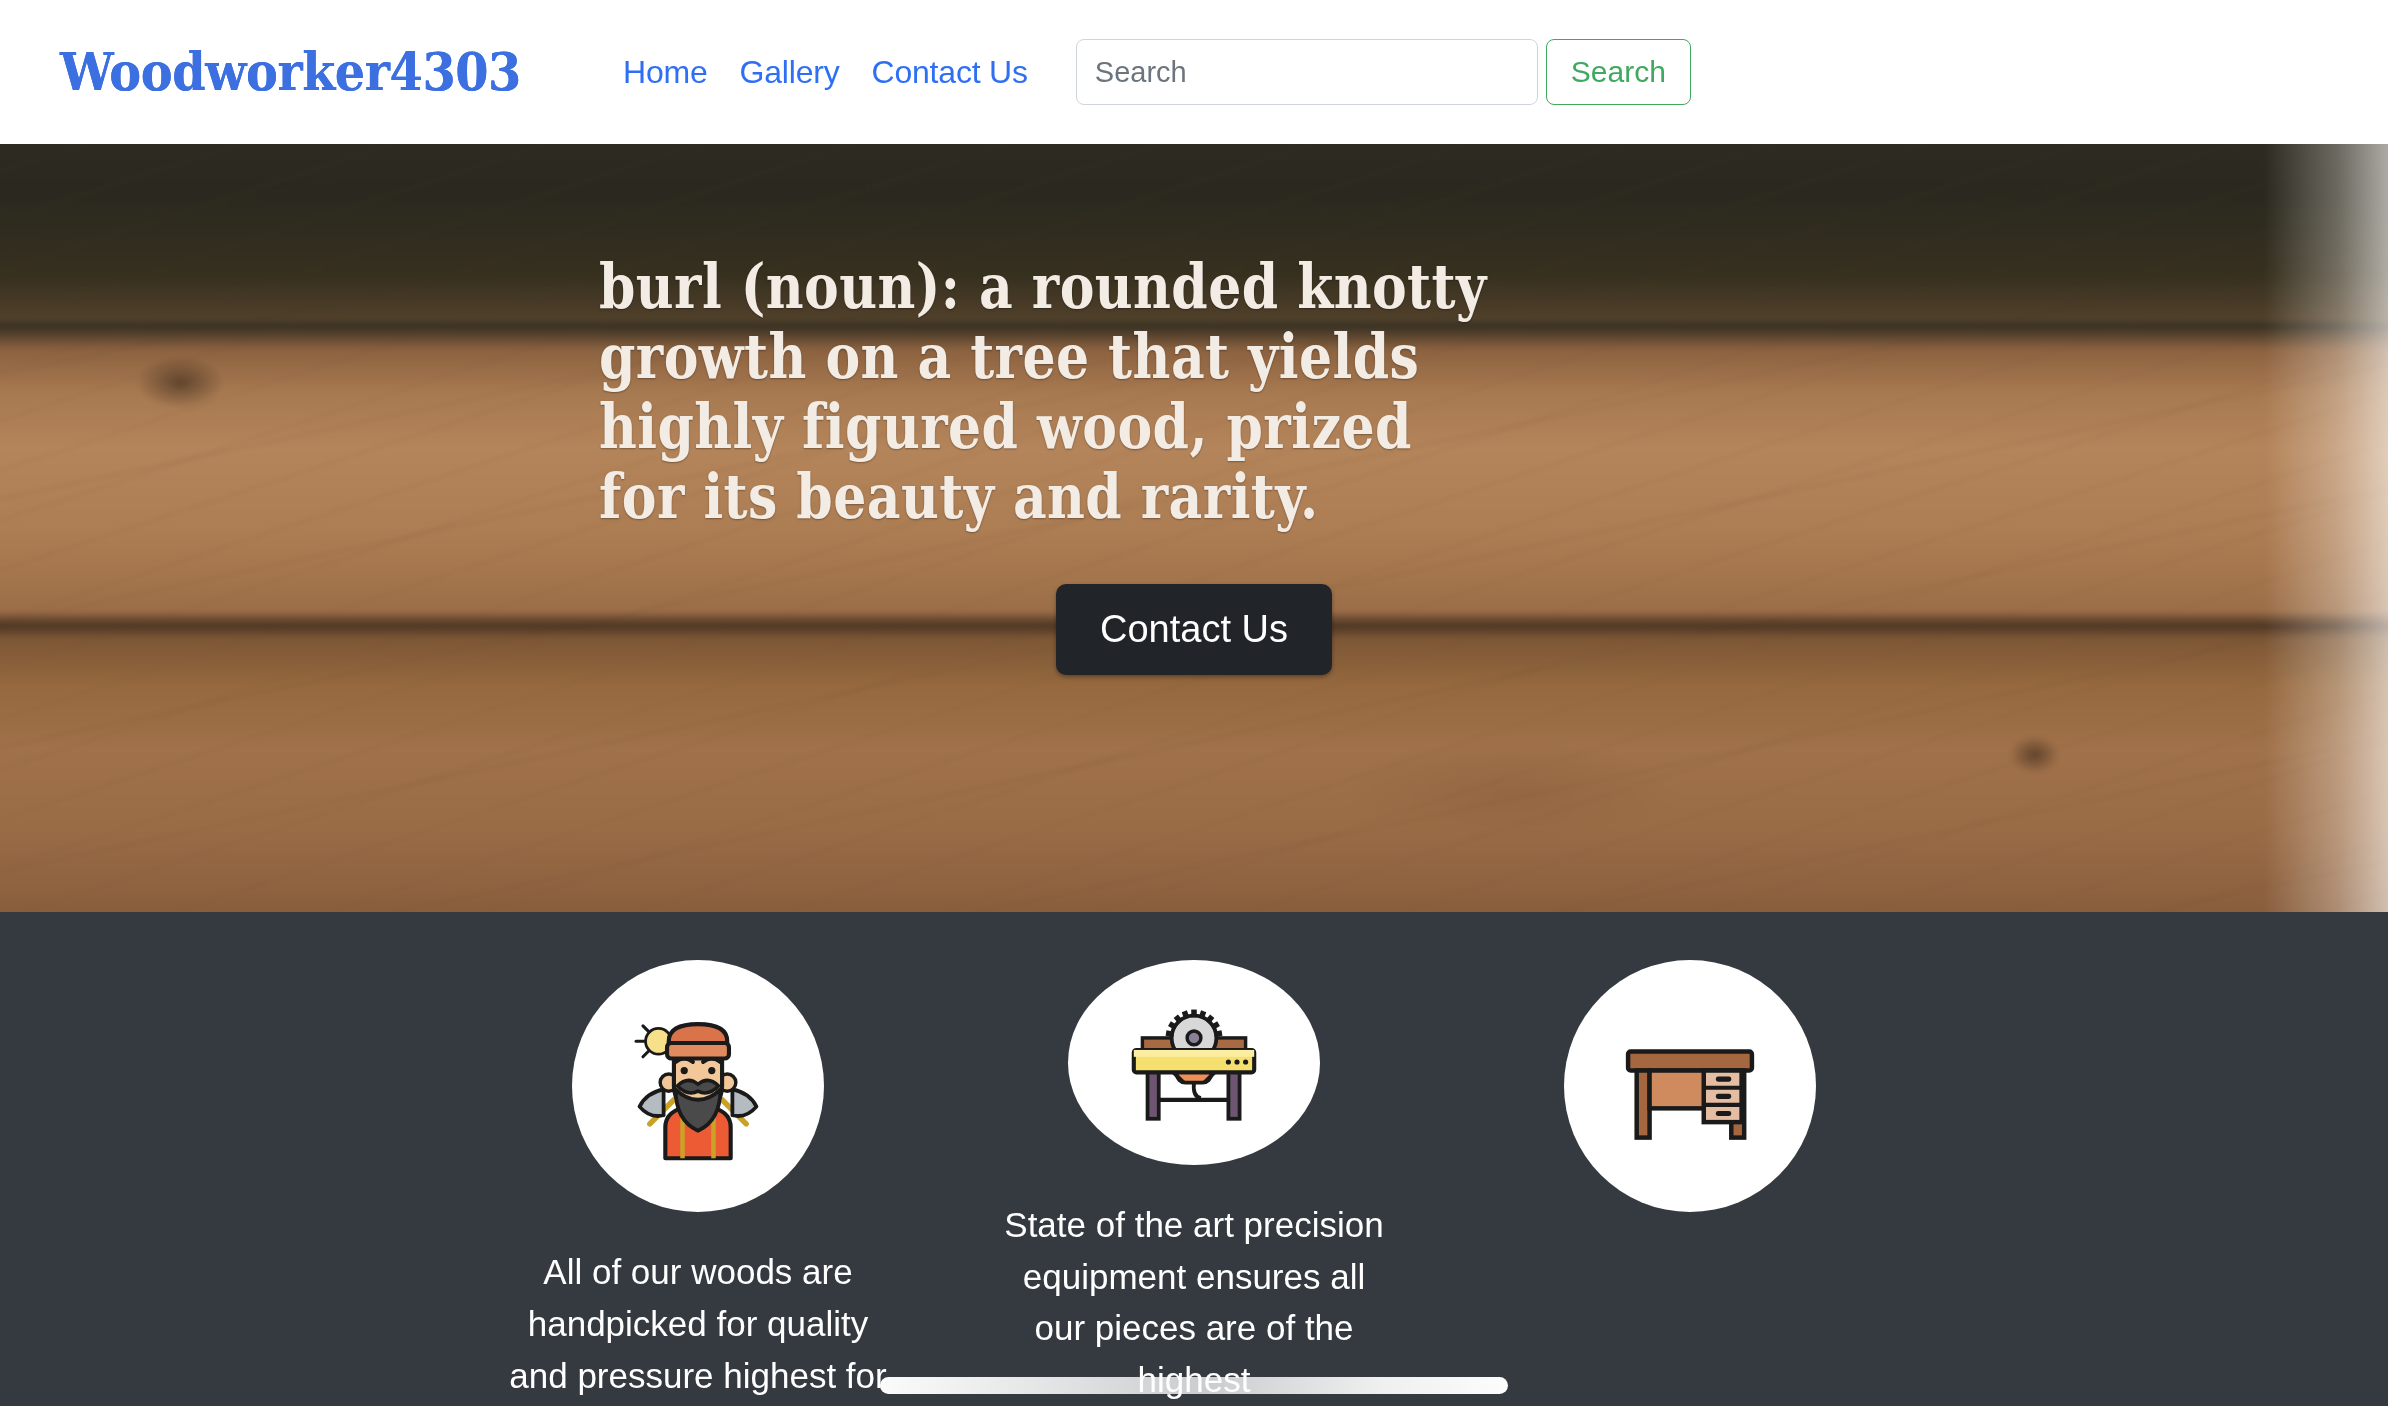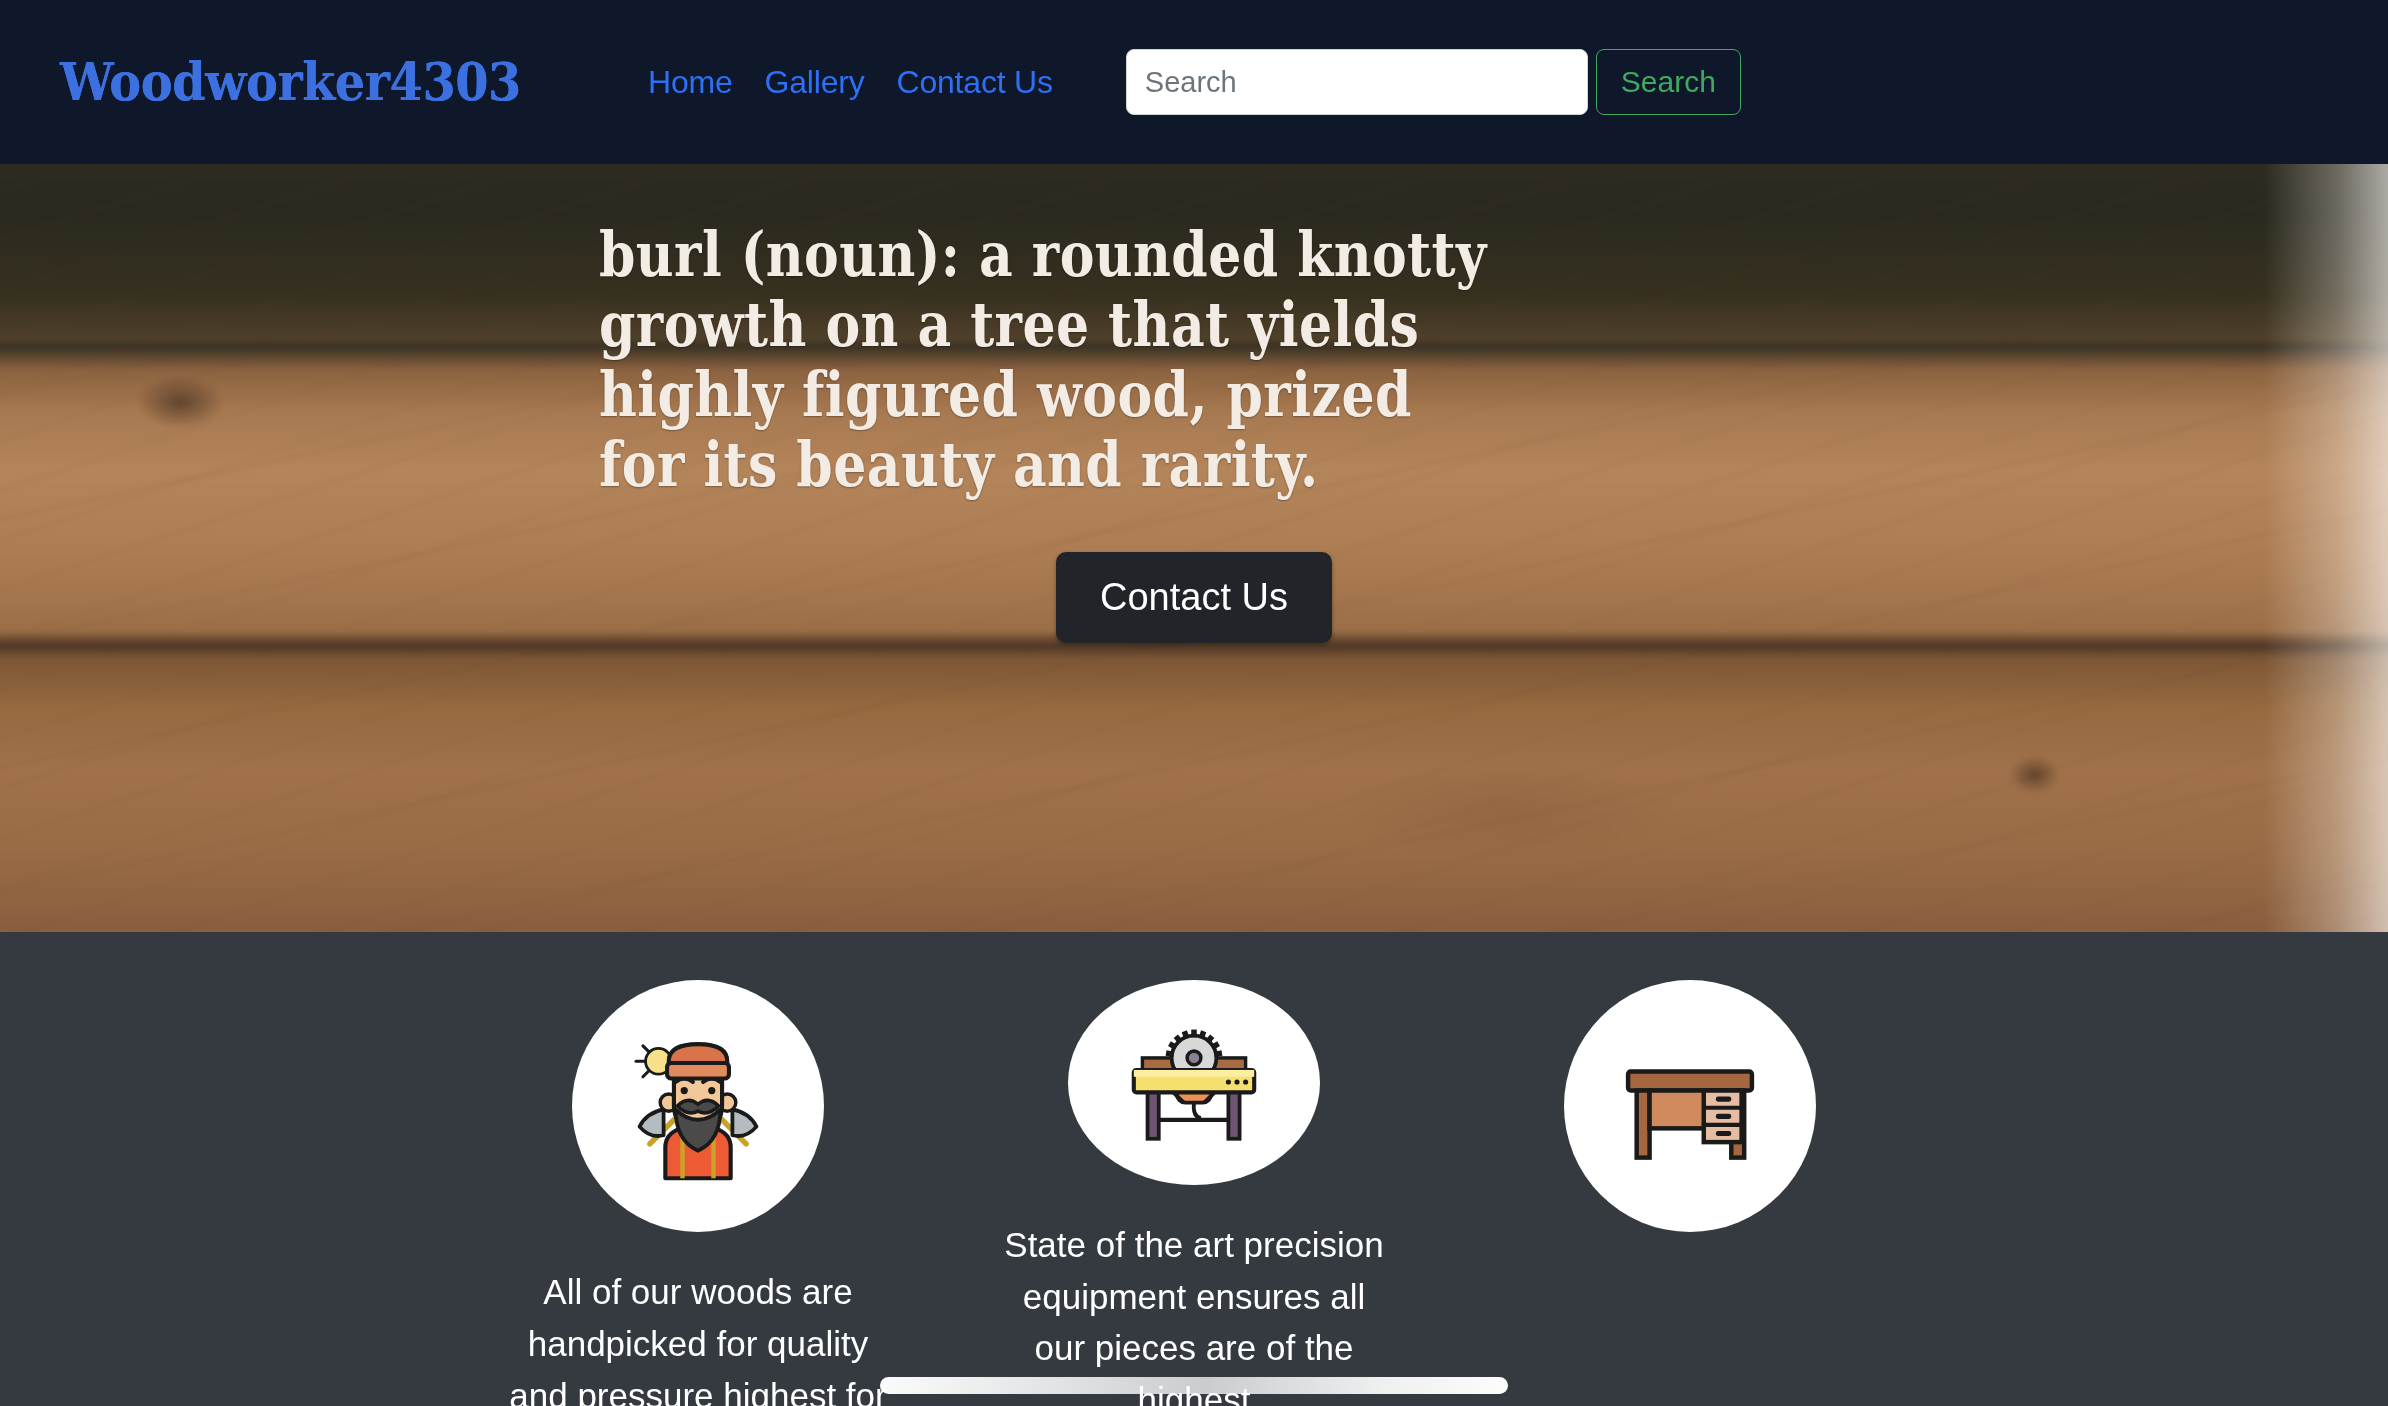--- a/index.html
+++ b/index.html
@@ -5,27 +5,26 @@
   * { margin:0; padding:0; box-sizing:border-box; }
   html,body { width:2388px; height:1406px; overflow:hidden; }
   body {
     font-family:"Liberation Sans", sans-serif;
     background:#343a40;
   }
 
   
   .navbar{
     position:relative;
-    height:164px;
-    background:#0f172a;
+    height:144px;
+    background:#ffffff;
     display:flex;
     align-items:center;
     padding-left:60px;
     z-index:5;
-    gap:25px;
   }
   .brand{
     font-family:"DejaVu Serif", serif;
     font-weight:700;
     font-size:52px;
     line-height:1;
     color:#3c70e0;
     letter-spacing:-0.5px;
     text-shadow:0 0 0.6px #3c70e0;
     transform:scaleX(0.92);
@@ -124,21 +123,21 @@
     filter:blur(2.2px);
     transform:scale(1.03);
   }
   .hero-inner{
     position:relative;
     z-index:2;
     height:100%;
     display:flex;
     flex-direction:column;
     align-items:center;
-    padding-top:56px;
+    padding-top:108px;
   }
   .hero-text{
     width:1060px;
     margin-left:-130px;
     font-family:"DejaVu Serif", serif;
     font-weight:700;
     font-size:62px;
     line-height:1.13;
     color:#f2ece4;
     text-align:left;

